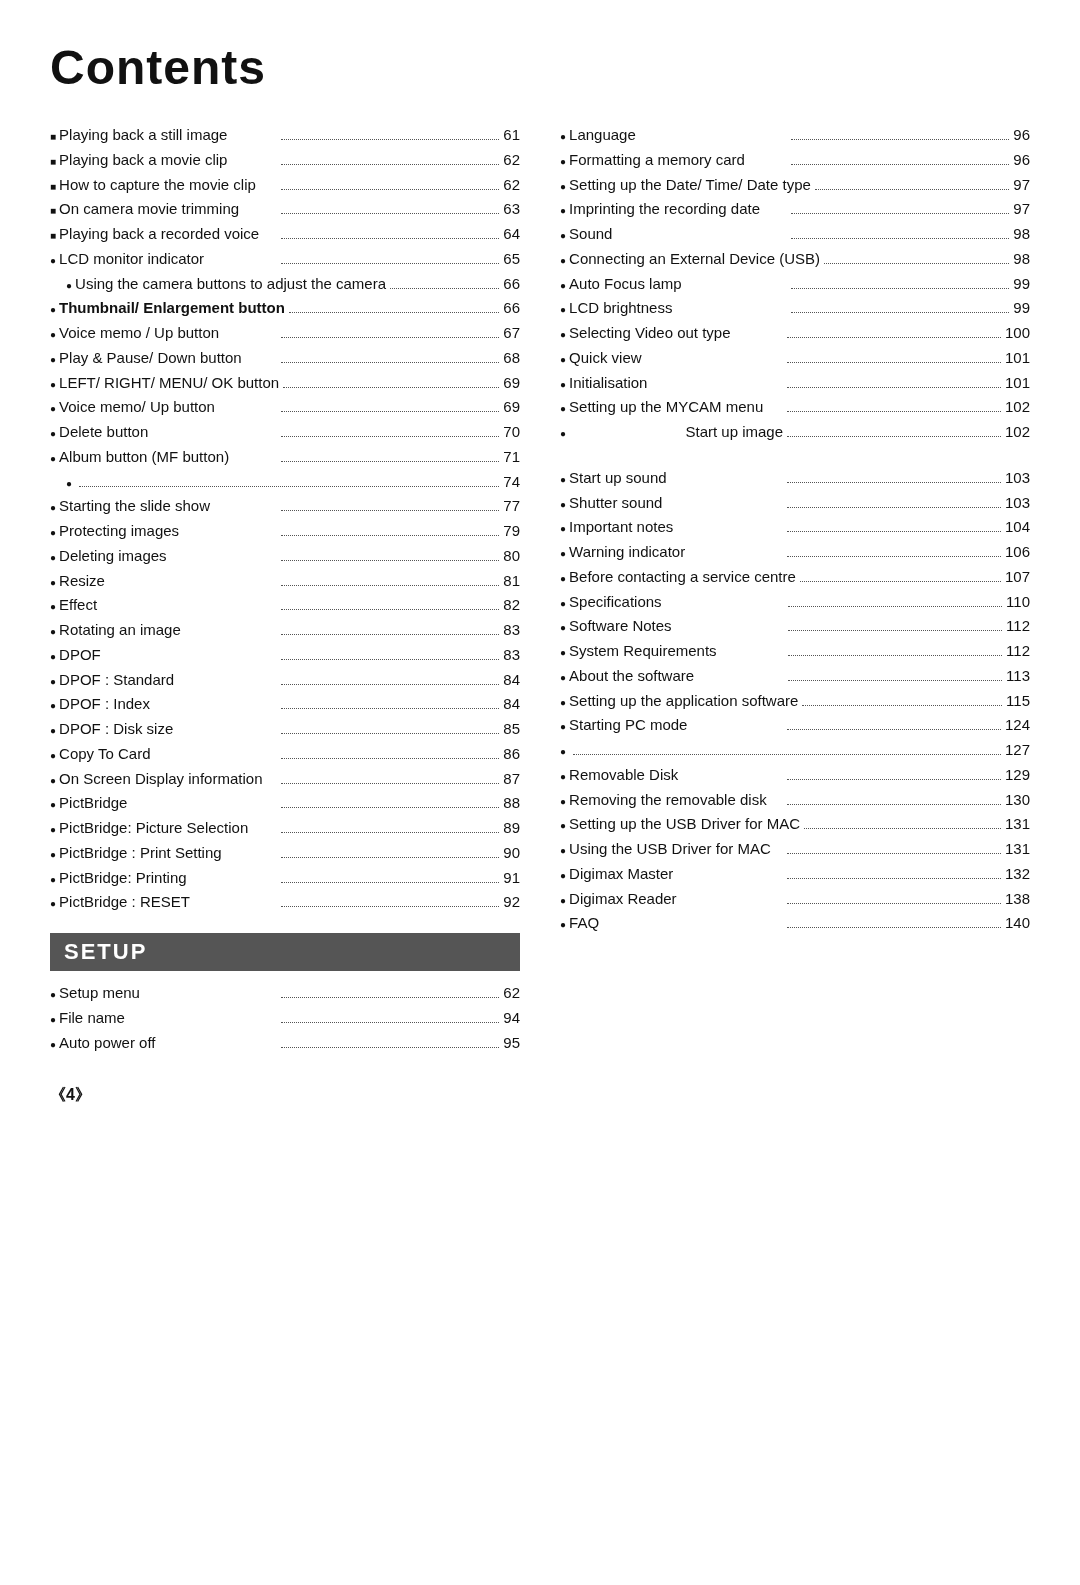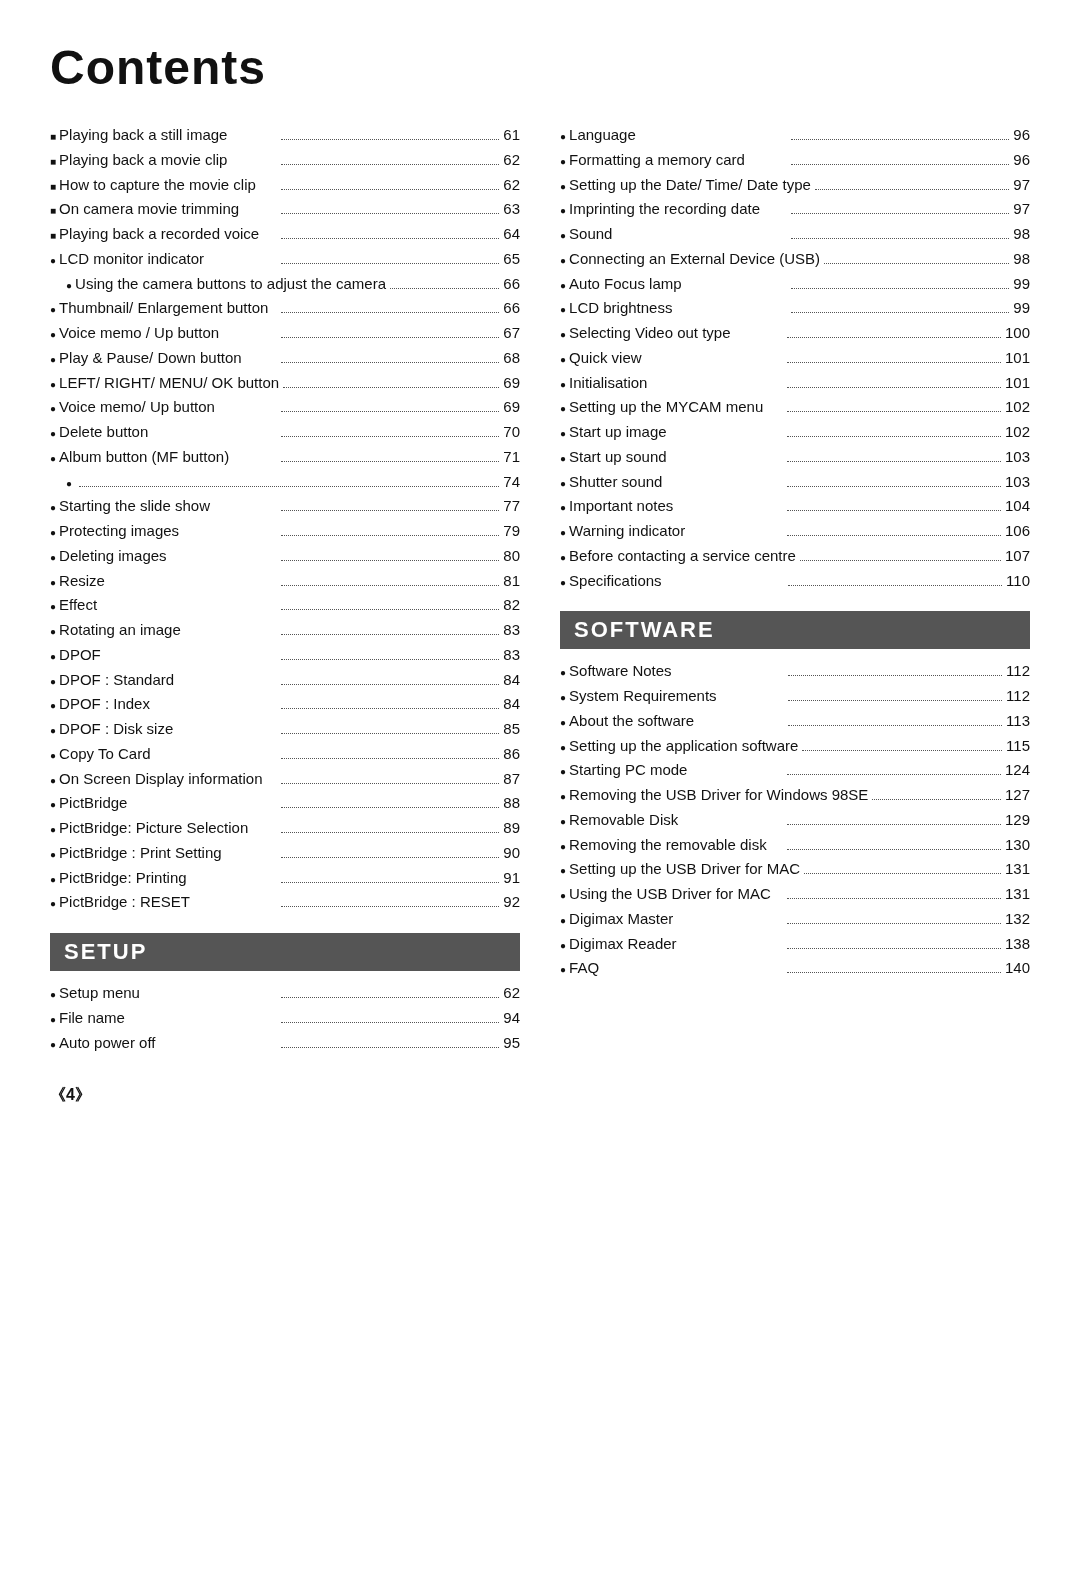--- a/index.html
+++ b/index.html
@@ -104,21 +104,21 @@
           <span class="page-num">65</span>
         </div>
         <div class="toc-item" style="padding-left: 16px;">
           <span style="font-size: 10px; margin-right: 3px;">●</span>
           <span class="item-text" style="white-space: nowrap;">Using the camera buttons to adjust the camera</span>
           <span class="dots"></span>
           <span class="page-num">66</span>
         </div>
         <div class="toc-item">
           <span style="font-size: 10px; margin-right: 3px;">●</span>
-          <span class="item-text" style="white-space: nowrap;">Thumbnail/ Enlargement button</span>
+          <span class="item-text" style="white-space: nowrap; font-weight: bold;">Thumbnail/ Enlargement button</span>
           <span class="dots"></span>
           <span class="page-num">66</span>
         </div>
         <div class="toc-item">
           <span style="font-size: 10px; margin-right: 3px;">●</span>
           <span class="item-text" style="white-space: nowrap;">Voice memo / Up button</span>
           <span class="dots"></span>
           <span class="page-num">67</span>
         </div>
         <div class="toc-item">
@@ -350,27 +350,27 @@
           <span class="page-num">101</span>
         </div>
         <div class="toc-item">
           <span style="font-size: 10px; margin-right: 3px;">●</span>
           <span class="item-text" style="white-space: nowrap;">Setting up the MYCAM menu</span>
           <span class="dots"></span>
           <span class="page-num">102</span>
         </div>
         <div class="toc-item">
           <span style="font-size: 10px; margin-right: 3px;">●</span>
-          <span class="item-text" style="white-space: nowrap;">Start up image</span>
+          <span class="item-text" style="white-space: nowrap; text-align: right;">Start up image</span>
           <span class="dots"></span>
           <span class="page-num">102</span>
         </div>
         <div class="toc-item">
           <span style="font-size: 10px; margin-right: 3px;">●</span>
-          <span class="item-text" style="white-space: nowrap;">Start up sound</span>
+          <span class="item-text" style="white-space: nowrap; margin-top: 21px;">Start up sound</span>
           <span class="dots"></span>
           <span class="page-num">103</span>
         </div>
         <div class="toc-item">
           <span style="font-size: 10px; margin-right: 3px;">●</span>
           <span class="item-text" style="white-space: nowrap;">Shutter sound</span>
           <span class="dots"></span>
           <span class="page-num">103</span>
         </div>
         <div class="toc-item">
@@ -391,21 +391,20 @@
           <span class="dots"></span>
           <span class="page-num">107</span>
         </div>
         <div class="toc-item">
           <span style="font-size: 10px; margin-right: 3px;">●</span>
           <span class="item-text" style="white-space: nowrap;">Specifications</span>
           <span class="dots"></span>
           <span class="page-num">110</span>
         </div>
       </div>
-    <div class="section-header">SOFTWARE</div>
     <div id="software-items-container">
         <div class="toc-item">
           <span style="font-size: 10px; margin-right: 3px;">●</span>
           <span class="item-text" style="white-space: nowrap;">Software Notes</span>
           <span class="dots"></span>
           <span class="page-num">112</span>
         </div>
         <div class="toc-item">
           <span style="font-size: 10px; margin-right: 3px;">●</span>
           <span class="item-text" style="white-space: nowrap;">System Requirements</span>
@@ -425,21 +424,20 @@
           <span class="page-num">115</span>
         </div>
         <div class="toc-item">
           <span style="font-size: 10px; margin-right: 3px;">●</span>
           <span class="item-text" style="white-space: nowrap;">Starting PC mode</span>
           <span class="dots"></span>
           <span class="page-num">124</span>
         </div>
         <div class="toc-item">
           <span style="font-size: 10px; margin-right: 3px;">●</span>
-          <span class="item-text" style="white-space: nowrap;">Removing the USB Driver for Windows 98SE</span>
           <span class="dots"></span>
           <span class="page-num">127</span>
         </div>
         <div class="toc-item">
           <span style="font-size: 10px; margin-right: 3px;">●</span>
           <span class="item-text" style="white-space: nowrap;">Removable Disk</span>
           <span class="dots"></span>
           <span class="page-num">129</span>
         </div>
         <div class="toc-item">

